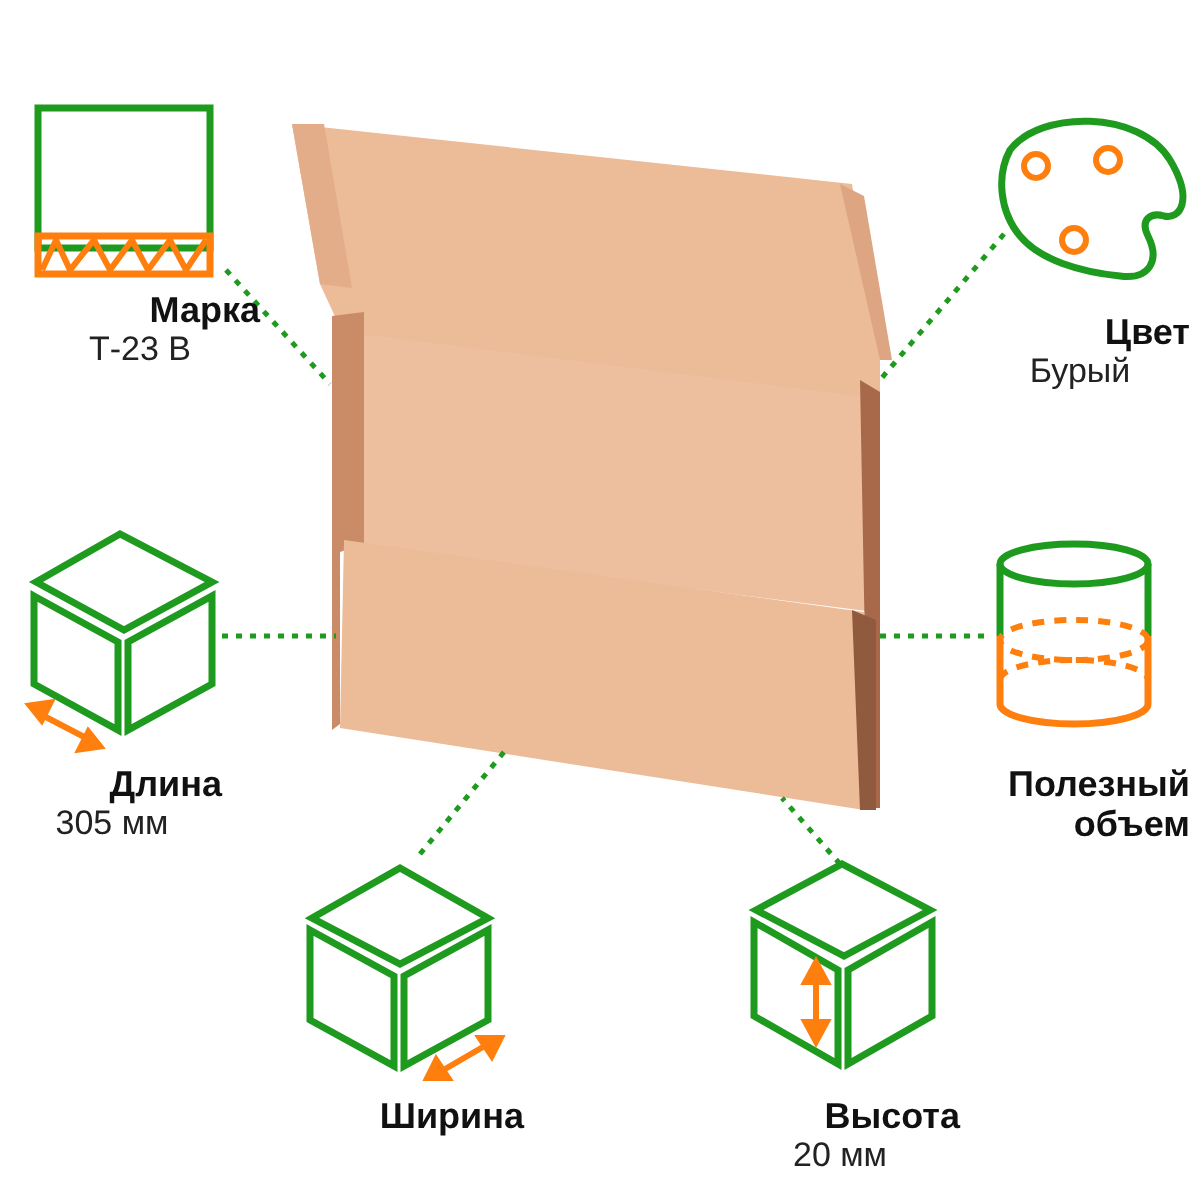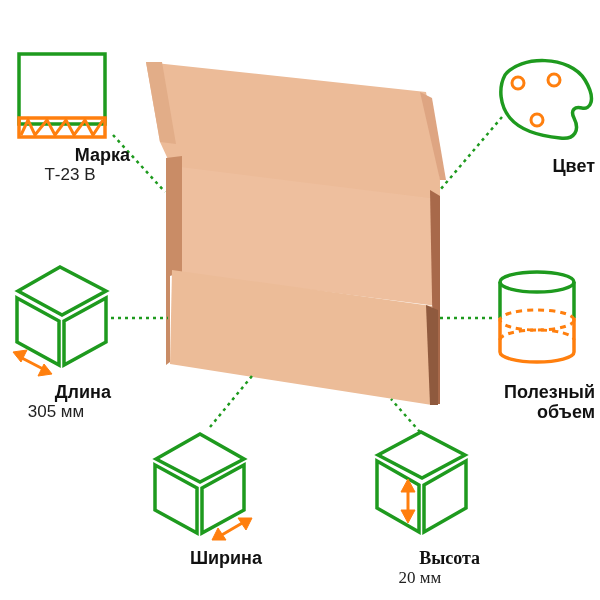--- a/index.html
+++ b/index.html
@@ -92,32 +92,33 @@
   </g>
 </svg>
 
 <div class="label" style="left:10px; top:145px; width:120px;">
   <span class="t">Марка</span>
   <span class="v">Т-23 В</span>
 </div>
 
 <div class="label" style="left:485px; top:156px; width:110px;">
   <span class="t">Цвет</span>
+  <span class="v">Бурый</span>
 </div>
 
 <div class="label" style="left:1px; top:382px; width:110px;">
   <span class="t">Длина</span>
   <span class="v">305 мм</span>
 </div>
 
 <div class="label" style="left:475px; top:382px; width:120px;">
   <span class="t">Полезный</span>
   <span class="t">объем</span>
 </div>
 
 <div class="label" style="left:142px; top:548px; width:120px;">
   <span class="t">Ширина</span>
 </div>
 
-<div class="label" style="left:360px; top:548px; width:120px;font-family:Liberation Serif, serif;">
+<div class="label" style="left:360px; top:548px; width:120px;">
   <span class="t">Высота</span>
   <span class="v">20 мм</span>
 </div>
 
 </body></html>

